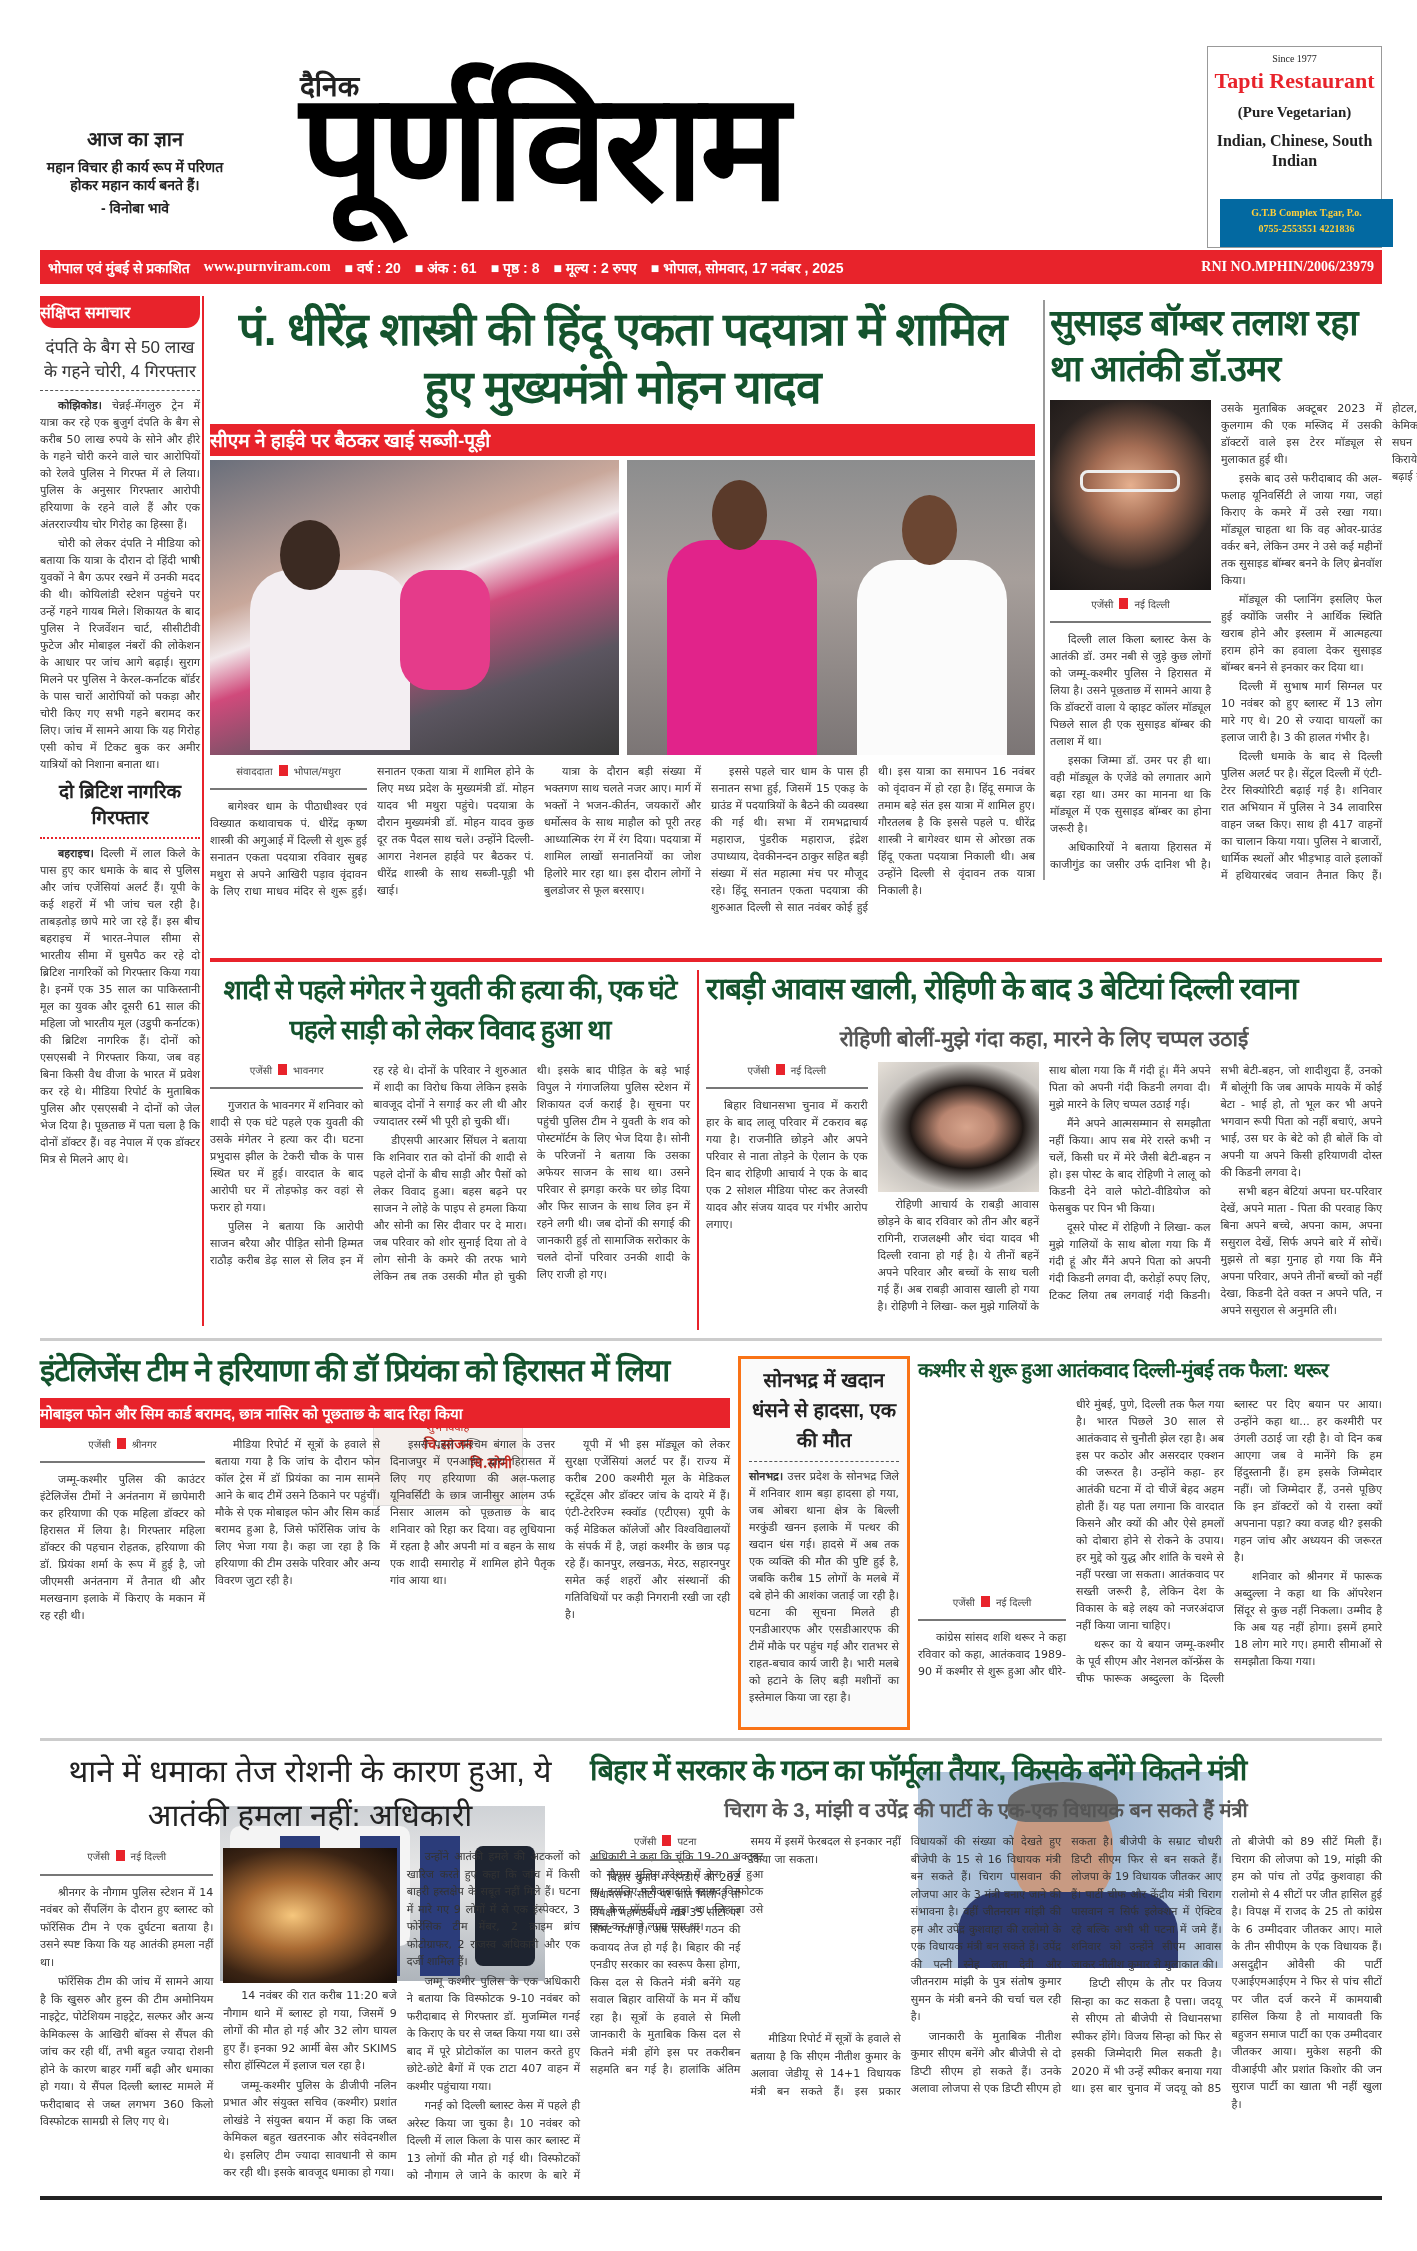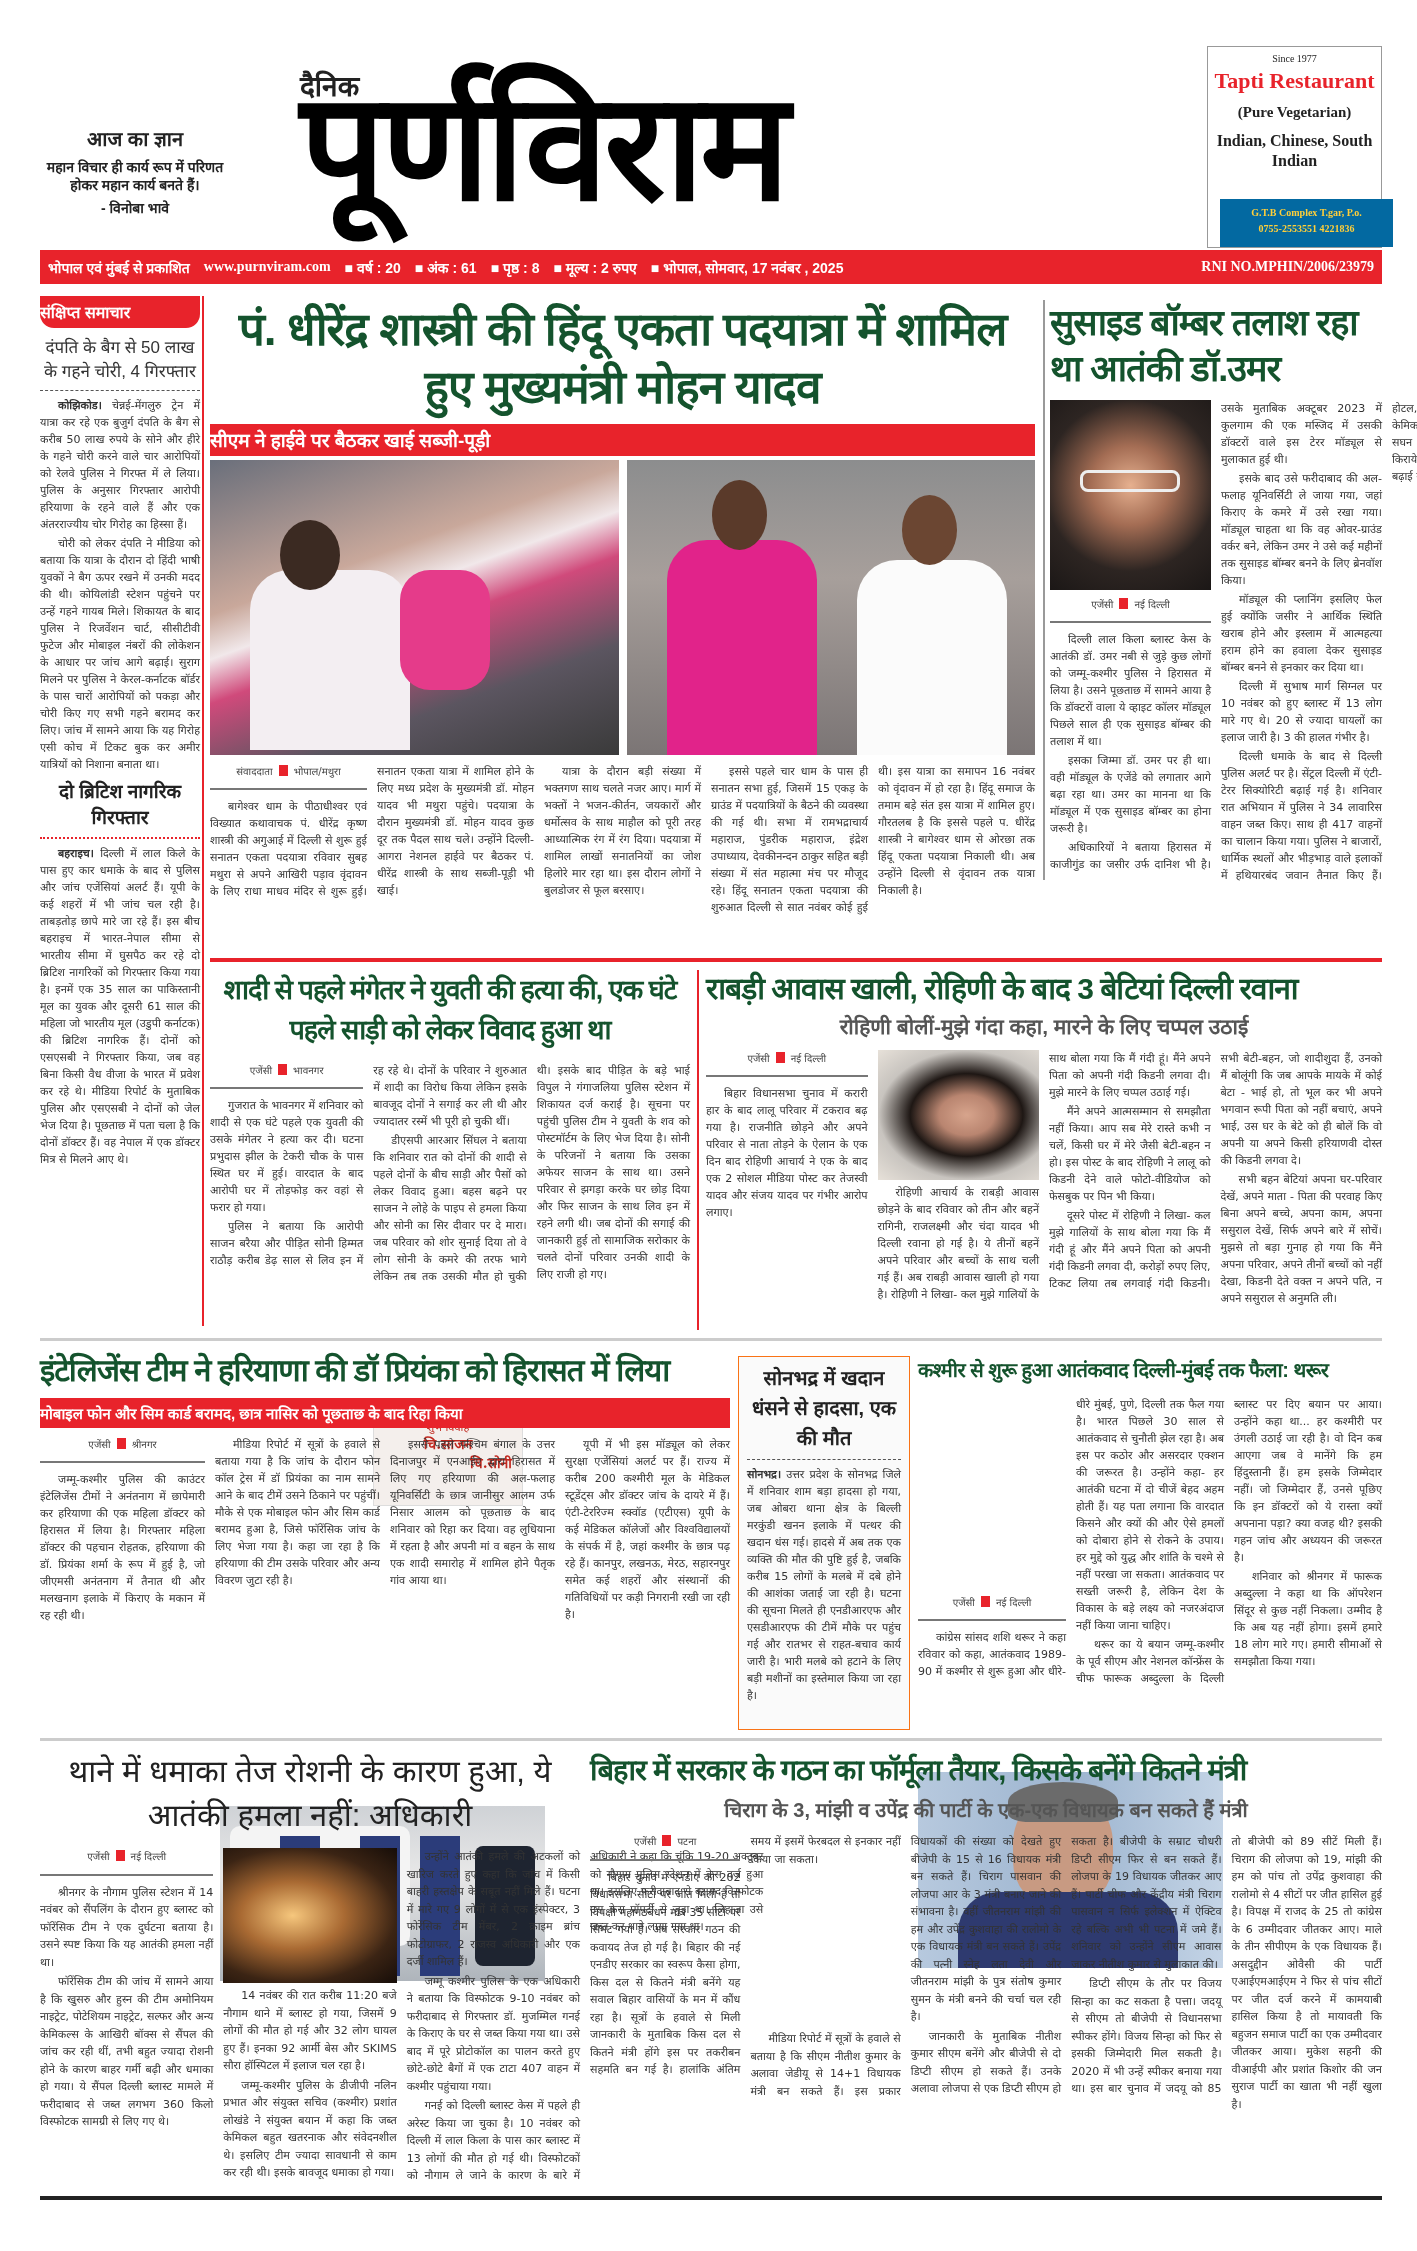--- a/index.html
+++ b/index.html
@@ -124,21 +124,21 @@
   <div class="abs photo" style="left:163px;top:90px;width:150px;height:92px;background:#f4efec;border:1px solid #ddd;text-align:center;font-family:'DejaVu Serif',serif;color:#c0281f;">
     <div style="font-size:11px;margin-top:4px;">शुभ विवाह</div>
     <div style="font-size:14px;font-weight:bold;">चि.साजन</div>
     <div style="font-size:14px;font-weight:bold;text-align:right;padding-right:10px;">चि.सोनी</div>
   </div>
 </div>
 <div class="vline" style="left:697px;top:970px;height:360px;background:#e8232b;"></div>
 
 <div class="abs" style="left:706px;top:970px;width:676px;height:360px;">
   <div class="hl" style="font-size:30px;line-height:38px;">राबड़ी आवास खाली, रोहिणी के बाद 3 बेटियां दिल्ली रवाना</div>
-  <div style="font-family:'Liberation Sans',sans-serif;font-weight:bold;color:#555;font-size:21px;text-align:center;margin-top:4px;">रोहिणी बोलीं-मुझे गंदा कहा, मारने के लिए चप्पल उठाई</div>
+  <div style="font-family:'Liberation Sans',sans-serif;font-weight:bold;color:#555;font-size:21px;text-align:center;margin-top:16px;">रोहिणी बोलीं-मुझे गंदा कहा, मारने के लिए चप्पल उठाई</div>
   <div class="body-text" style="column-count:4;column-gap:10px;margin-top:10px;height:268px;font-size:11px;line-height:17px;">
     <div class="byline"><span>एजेंसी</span><span class="sq"></span><span>नई दिल्ली</span></div>
     <p>बिहार विधानसभा चुनाव में करारी हार के बाद लालू परिवार में टकराव बढ़ गया है। राजनीति छोड़ने और अपने परिवार से नाता तोड़ने के ऐलान के एक दिन बाद रोहिणी आचार्य ने एक के बाद एक 2 सोशल मीडिया पोस्ट कर तेजस्वी यादव और संजय यादव पर गंभीर आरोप लगाए।</p>
     <div class="photo" style="height:130px;background:radial-gradient(ellipse at 55% 50%,#d7a48c 0%,#b98570 22%,#1e1714 45%,#c8c4bf 70%,#e7e1d9 100%);break-inside:avoid;margin-bottom:4px;"></div>
     <p>रोहिणी आचार्य के राबड़ी आवास छोड़ने के बाद रविवार को तीन और बहनें रागिनी, राजलक्ष्मी और चंदा यादव भी दिल्ली रवाना हो गई है। ये तीनों बहनें अपने परिवार और बच्चों के साथ चली गई हैं। अब राबड़ी आवास खाली हो गया है। रोहिणी ने लिखा- कल मुझे गालियों के साथ बोला गया कि मैं गंदी हूं। मैंने अपने पिता को अपनी गंदी किडनी लगवा दी। मुझे मारने के लिए चप्पल उठाई गई।</p>
     <p>मैंने अपने आत्मसम्मान से समझौता नहीं किया। आप सब मेरे रास्ते कभी न चलें, किसी घर में मेरे जैसी बेटी-बहन न हो। इस पोस्ट के बाद रोहिणी ने लालू को किडनी देने वाले फोटो-वीडियोज को फेसबुक पर पिन भी किया।</p>
     <p>दूसरे पोस्ट में रोहिणी ने लिखा- कल मुझे गालियों के साथ बोला गया कि मैं गंदी हूं और मैंने अपने पिता को अपनी गंदी किडनी लगवा दी, करोड़ों रुपए लिए, टिकट लिया तब लगवाई गंदी किडनी। सभी बेटी-बहन, जो शादीशुदा हैं, उनको मैं बोलूंगी कि जब आपके मायके में कोई बेटा - भाई हो, तो भूल कर भी अपने भगवान रूपी पिता को नहीं बचाएं, अपने भाई, उस घर के बेटे को ही बोलें कि वो अपनी या अपने किसी हरियाणवी दोस्त की किडनी लगवा दे।</p>
     <p>सभी बहन बेटियां अपना घर-परिवार देखें, अपने माता - पिता की परवाह किए बिना अपने बच्चे, अपना काम, अपना ससुराल देखें, सिर्फ अपने बारे में सोचें। मुझसे तो बड़ा गुनाह हो गया कि मैंने अपना परिवार, अपने तीनों बच्चों को नहीं देखा, किडनी देते वक्त न अपने पति, न अपने ससुराल से अनुमति ली।</p>
   </div>
 </div>
@@ -157,21 +157,21 @@
   </div>
   <div class="abs photo" style="left:180px;top:82px;width:325px;height:175px;background:linear-gradient(180deg,#cfd2d6 0%,#e8e8e8 40%,#aeb4bb 100%);">
     <div class="abs" style="left:10px;top:20px;width:180px;height:120px;background:#f4f4f4;border-radius:10px;"></div>
     <div class="abs" style="left:60px;top:30px;width:40px;height:140px;background:#2b3c7a;"></div>
     <div class="abs" style="left:140px;top:30px;width:40px;height:140px;background:#2b3c7a;"></div>
     <div class="abs" style="left:200px;top:30px;width:40px;height:140px;background:#2b3c7a;"></div>
     <div class="abs" style="left:255px;top:40px;width:60px;height:120px;background:#1e2430;border-radius:8px;"></div>
   </div>
 </div>
 
-<div class="abs" style="left:738px;top:1356px;width:172px;height:374px;border:1px solid #f97316;background:#fafafa;padding:6px 8px;">
+<div class="abs" style="left:738px;top:1356px;width:172px;height:374px;border:3px solid #f97316;background:#fafafa;padding:6px 8px;">
   <div style="font-family:'Liberation Sans',sans-serif;font-weight:bold;font-size:20px;line-height:30px;text-align:center;">सोनभद्र में खदान धंसने से हादसा, एक की मौत</div>
   <div class="dotsep"></div>
   <div class="body-text" style="font-size:11px;line-height:17px;">
     <p style="text-indent:0;"><b>सोनभद्र।</b> <span>उत्तर प्रदेश के सोनभद्र जिले में शनिवार शाम बड़ा हादसा हो गया, जब ओबरा थाना क्षेत्र के बिल्ली मरकुंडी खनन इलाके में पत्थर की खदान धंस गई। हादसे में अब तक एक व्यक्ति की मौत की पुष्टि हुई है, जबकि करीब 15 लोगों के मलबे में दबे होने की आशंका जताई जा रही है। घटना की सूचना मिलते ही एनडीआरएफ और एसडीआरएफ की टीमें मौके पर पहुंच गई और रातभर से राहत-बचाव कार्य जारी है। भारी मलबे को हटाने के लिए बड़ी मशीनों का इस्तेमाल किया जा रहा है।</span></p>
   </div>
 </div>
 
 <div class="abs" style="left:918px;top:1350px;width:464px;height:380px;">
   <div class="hl" style="font-size:20px;line-height:40px;letter-spacing:-0.5px;">कश्मीर से शुरू हुआ आतंकवाद दिल्ली-मुंबई तक फैला: थरूर</div>
   <div class="body-text" style="column-count:3;column-gap:10px;margin-top:6px;height:330px;font-size:11px;line-height:17px;">

